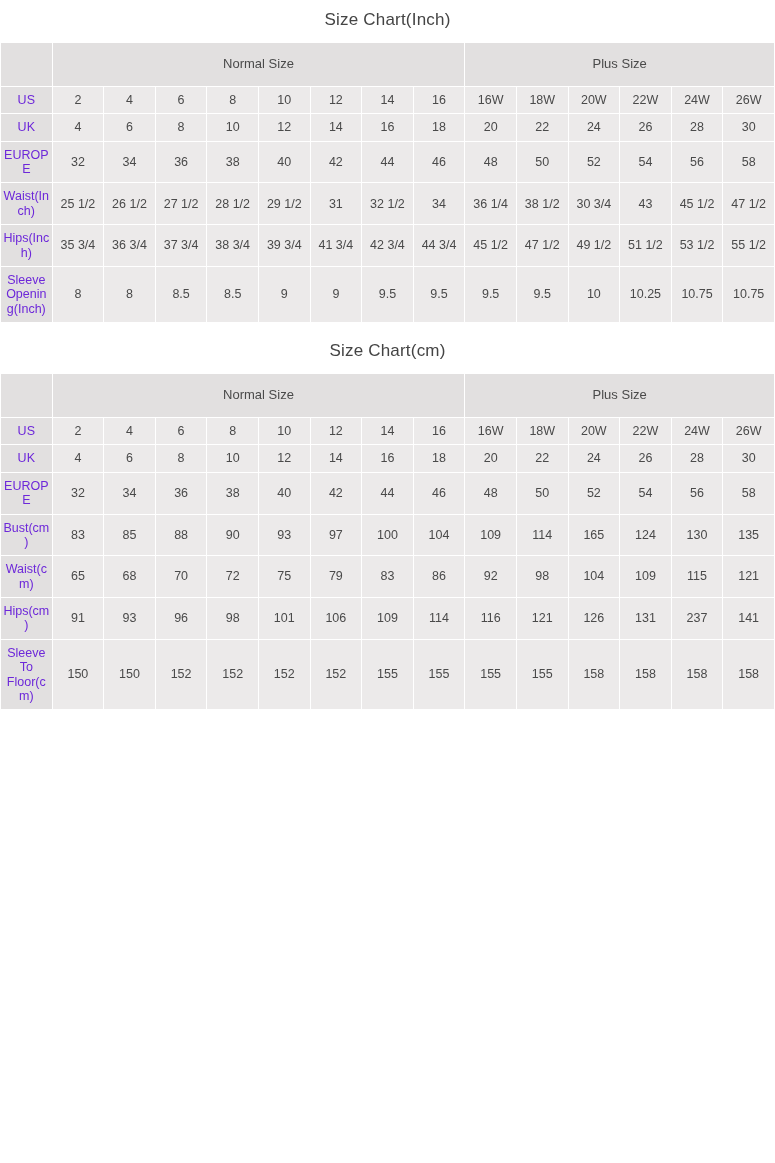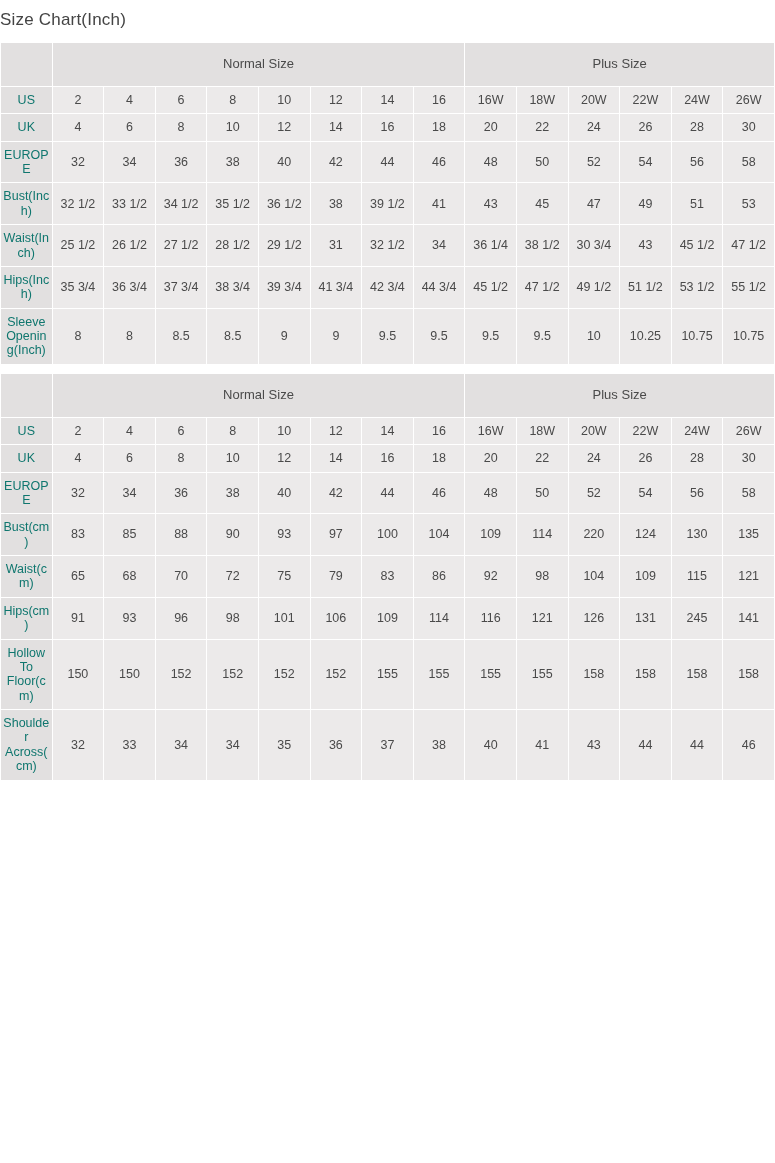--- a/index.html
+++ b/index.html
@@ -10,20 +10,21 @@
   body {
     width: 775px;
     font-family: "Liberation Sans", sans-serif;
     color: #3a3a3a;
   }
   .page {
     width: 775px;
     box-sizing: border-box;
   }
   .chart-title {
+    text-align: center;
     font-size: 17px;
     color: #444444;
     padding: 10px 0 12px 0;
     background: #ffffff;
     letter-spacing: 0.2px;
   }
   table.size-table {
     border-collapse: collapse;
     width: 775px;
     table-layout: fixed;
@@ -38,21 +39,21 @@
     font-size: 12.5px;
     color: #4a4a4a;
     padding: 6px 2px;
     line-height: 1.15;
     word-wrap: break-word;
   }
   table.size-table td.rowhead,
   table.size-table th.rowhead {
     background: #e2e0e0;
     font-size: 12.5px;
-    color: #0f766e;
+    color: #6d28d9;
   }
   table.size-table th.group {
     background: #e2e0e0;
     font-size: 13px;
     color: #4a4a4a;
     padding: 14px 8px;
   }
   table.size-table th.corner {
     background: #e2e0e0;
   }
@@ -122,37 +123,20 @@
             <td>44</td>
             <td>46</td>
             <td>48</td>
             <td>50</td>
             <td>52</td>
             <td>54</td>
             <td>56</td>
             <td>58</td>
           </tr>
           <tr>
-            <th class="rowhead">Bust(Inch)</th>
-            <td>32 1/2</td>
-            <td>33 1/2</td>
-            <td>34 1/2</td>
-            <td>35 1/2</td>
-            <td>36 1/2</td>
-            <td>38</td>
-            <td>39 1/2</td>
-            <td>41</td>
-            <td>43</td>
-            <td>45</td>
-            <td>47</td>
-            <td>49</td>
-            <td>51</td>
-            <td>53</td>
-          </tr>
-          <tr>
             <th class="rowhead">Waist(Inch)</th>
             <td>25 1/2</td>
             <td>26 1/2</td>
             <td>27 1/2</td>
             <td>28 1/2</td>
             <td>29 1/2</td>
             <td>31</td>
             <td>32 1/2</td>
             <td>34</td>
             <td>36 1/4</td>
@@ -194,20 +178,21 @@
             <td>10</td>
             <td>10.25</td>
             <td>10.75</td>
             <td>10.75</td>
           </tr>
         </tbody>
     </table>
   </div>
   <div class="spacer"></div>
   <div>
+    <div class="chart-title">Size Chart(cm)</div>
     <table class="size-table">
       <tbody>
           <tr>
             <th colspan="1" class="corner"></th>
             <th colspan="8" class="group">Normal Size</th>
             <th colspan="6" class="group">Plus Size</th>
           </tr>
           <tr>
             <th class="rowhead">US</th>
             <td>2</td>
@@ -264,21 +249,21 @@
             <td>83</td>
             <td>85</td>
             <td>88</td>
             <td>90</td>
             <td>93</td>
             <td>97</td>
             <td>100</td>
             <td>104</td>
             <td>109</td>
             <td>114</td>
-            <td>220</td>
+            <td>165</td>
             <td>124</td>
             <td>130</td>
             <td>135</td>
           </tr>
           <tr>
             <th class="rowhead">Waist(cm)</th>
             <td>65</td>
             <td>68</td>
             <td>70</td>
             <td>72</td>
@@ -300,53 +285,36 @@
             <td>96</td>
             <td>98</td>
             <td>101</td>
             <td>106</td>
             <td>109</td>
             <td>114</td>
             <td>116</td>
             <td>121</td>
             <td>126</td>
             <td>131</td>
-            <td>245</td>
+            <td>237</td>
             <td>141</td>
           </tr>
           <tr class="tall">
-            <th class="rowhead">Hollow To Floor(cm)</th>
+            <th class="rowhead">Sleeve To Floor(cm)</th>
             <td>150</td>
             <td>150</td>
             <td>152</td>
             <td>152</td>
             <td>152</td>
             <td>152</td>
             <td>155</td>
             <td>155</td>
             <td>155</td>
             <td>155</td>
             <td>158</td>
             <td>158</td>
             <td>158</td>
             <td>158</td>
           </tr>
-          <tr class="tall">
-            <th class="rowhead">Shoulder Across(cm)</th>
-            <td>32</td>
-            <td>33</td>
-            <td>34</td>
-            <td>34</td>
-            <td>35</td>
-            <td>36</td>
-            <td>37</td>
-            <td>38</td>
-            <td>40</td>
-            <td>41</td>
-            <td>43</td>
-            <td>44</td>
-            <td>44</td>
-            <td>46</td>
-          </tr>
         </tbody>
     </table>
   </div>
 </div>
 
 </body></html>

